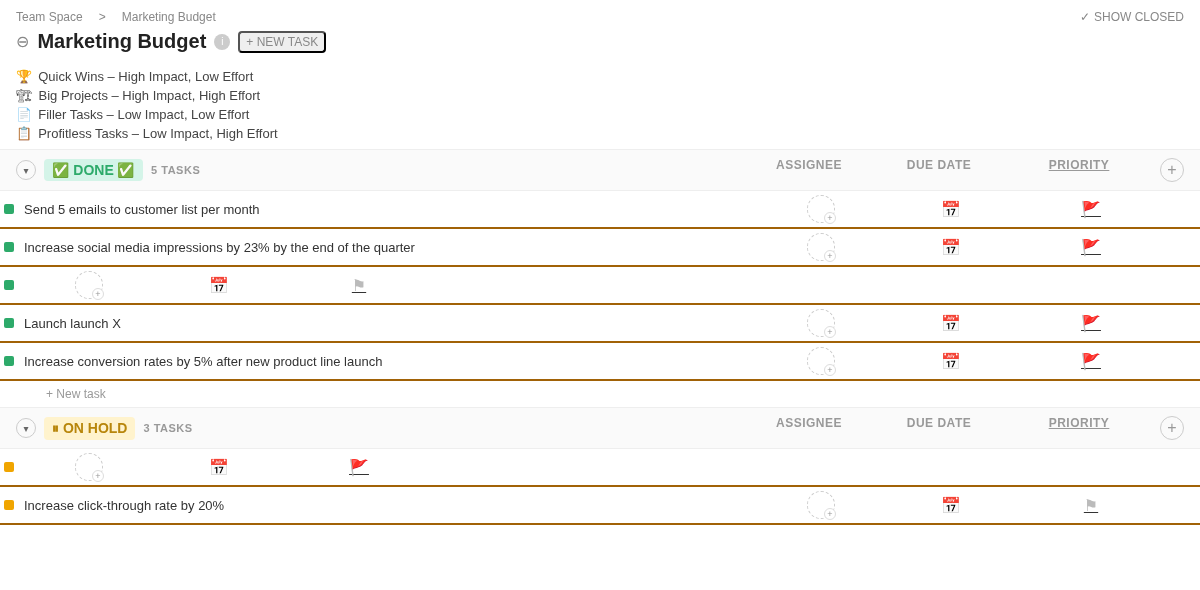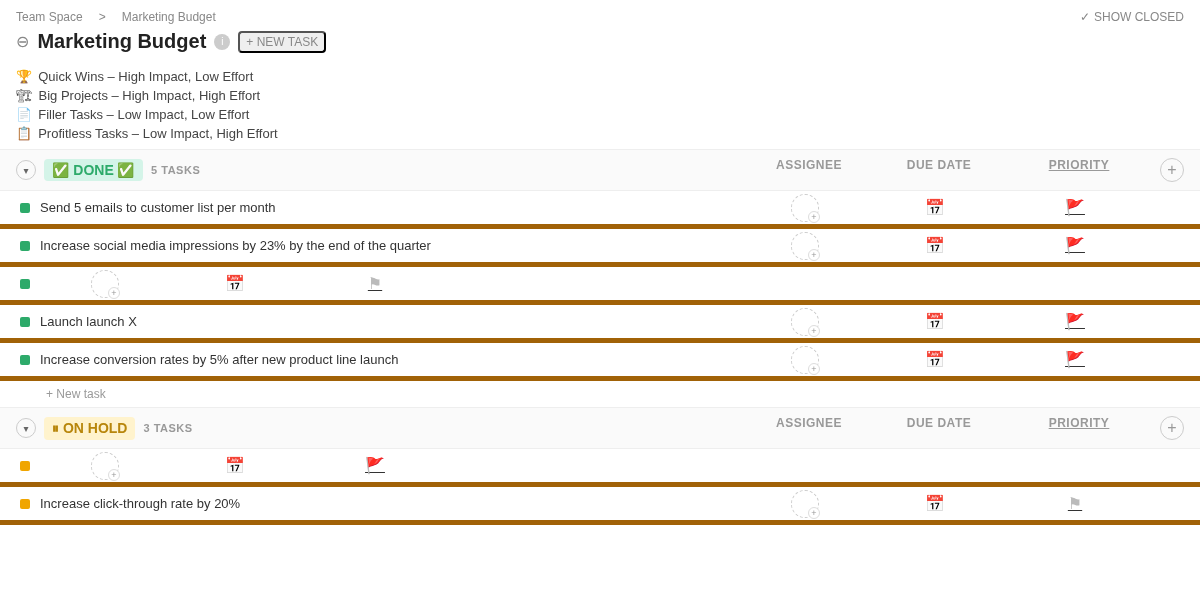--- a/index.html
+++ b/index.html
@@ -27,21 +27,21 @@
     .badge-done { background: #d4f4e8; color: #2daa6a; }
     .badge-onhold { background: #fff3cd; color: #b8860b; }
     .section-tasks-count { font-size: 11px; color: #999; font-weight: 600; letter-spacing: 0.5px; }
     .section-header-cols { margin-left: auto; display: flex; gap: 0; }
     .col-header { font-size: 12px; color: #999; font-weight: 600; letter-spacing: 0.5px; text-align: center; }
     .col-assignee { width: 130px; text-align: center; }
     .col-duedate { width: 130px; text-align: center; }
     .col-priority { width: 150px; text-align: center; text-decoration: underline; }
     .col-add { width: 30px; text-align: center; }
     
-    .task-row { display: flex; align-items: center; padding: 0 20px; border-bottom: 5px solid #a16207; min-height: 38px; }
+    .task-row { display: flex; align-items: center; padding: 0 4px; border-bottom: 2px solid #a16207; min-height: 38px; }
     .task-dot { width: 10px; height: 10px; border-radius: 2px; flex-shrink: 0; margin-right: 10px; }
     .dot-green { background: #2daa6a; }
     .dot-yellow { background: #f0a500; }
     .task-name { flex: 1; font-size: 13px; color: #333; }
     .task-cols { display: flex; gap: 0; }
     .task-col { display: flex; align-items: center; justify-content: center; }
     
     .avatar-circle { width: 28px; height: 28px; border-radius: 50%; border: 1.5px dashed #ccc; display: flex; align-items: center; justify-content: center; position: relative; }
     .avatar-plus { font-size: 12px; color: #bbb; position: absolute; bottom: -2px; right: -2px; background: #fff; border-radius: 50%; width: 12px; height: 12px; display: flex; align-items: center; justify-content: center; font-size: 9px; color: #999; border: 1px solid #ddd; }
     

